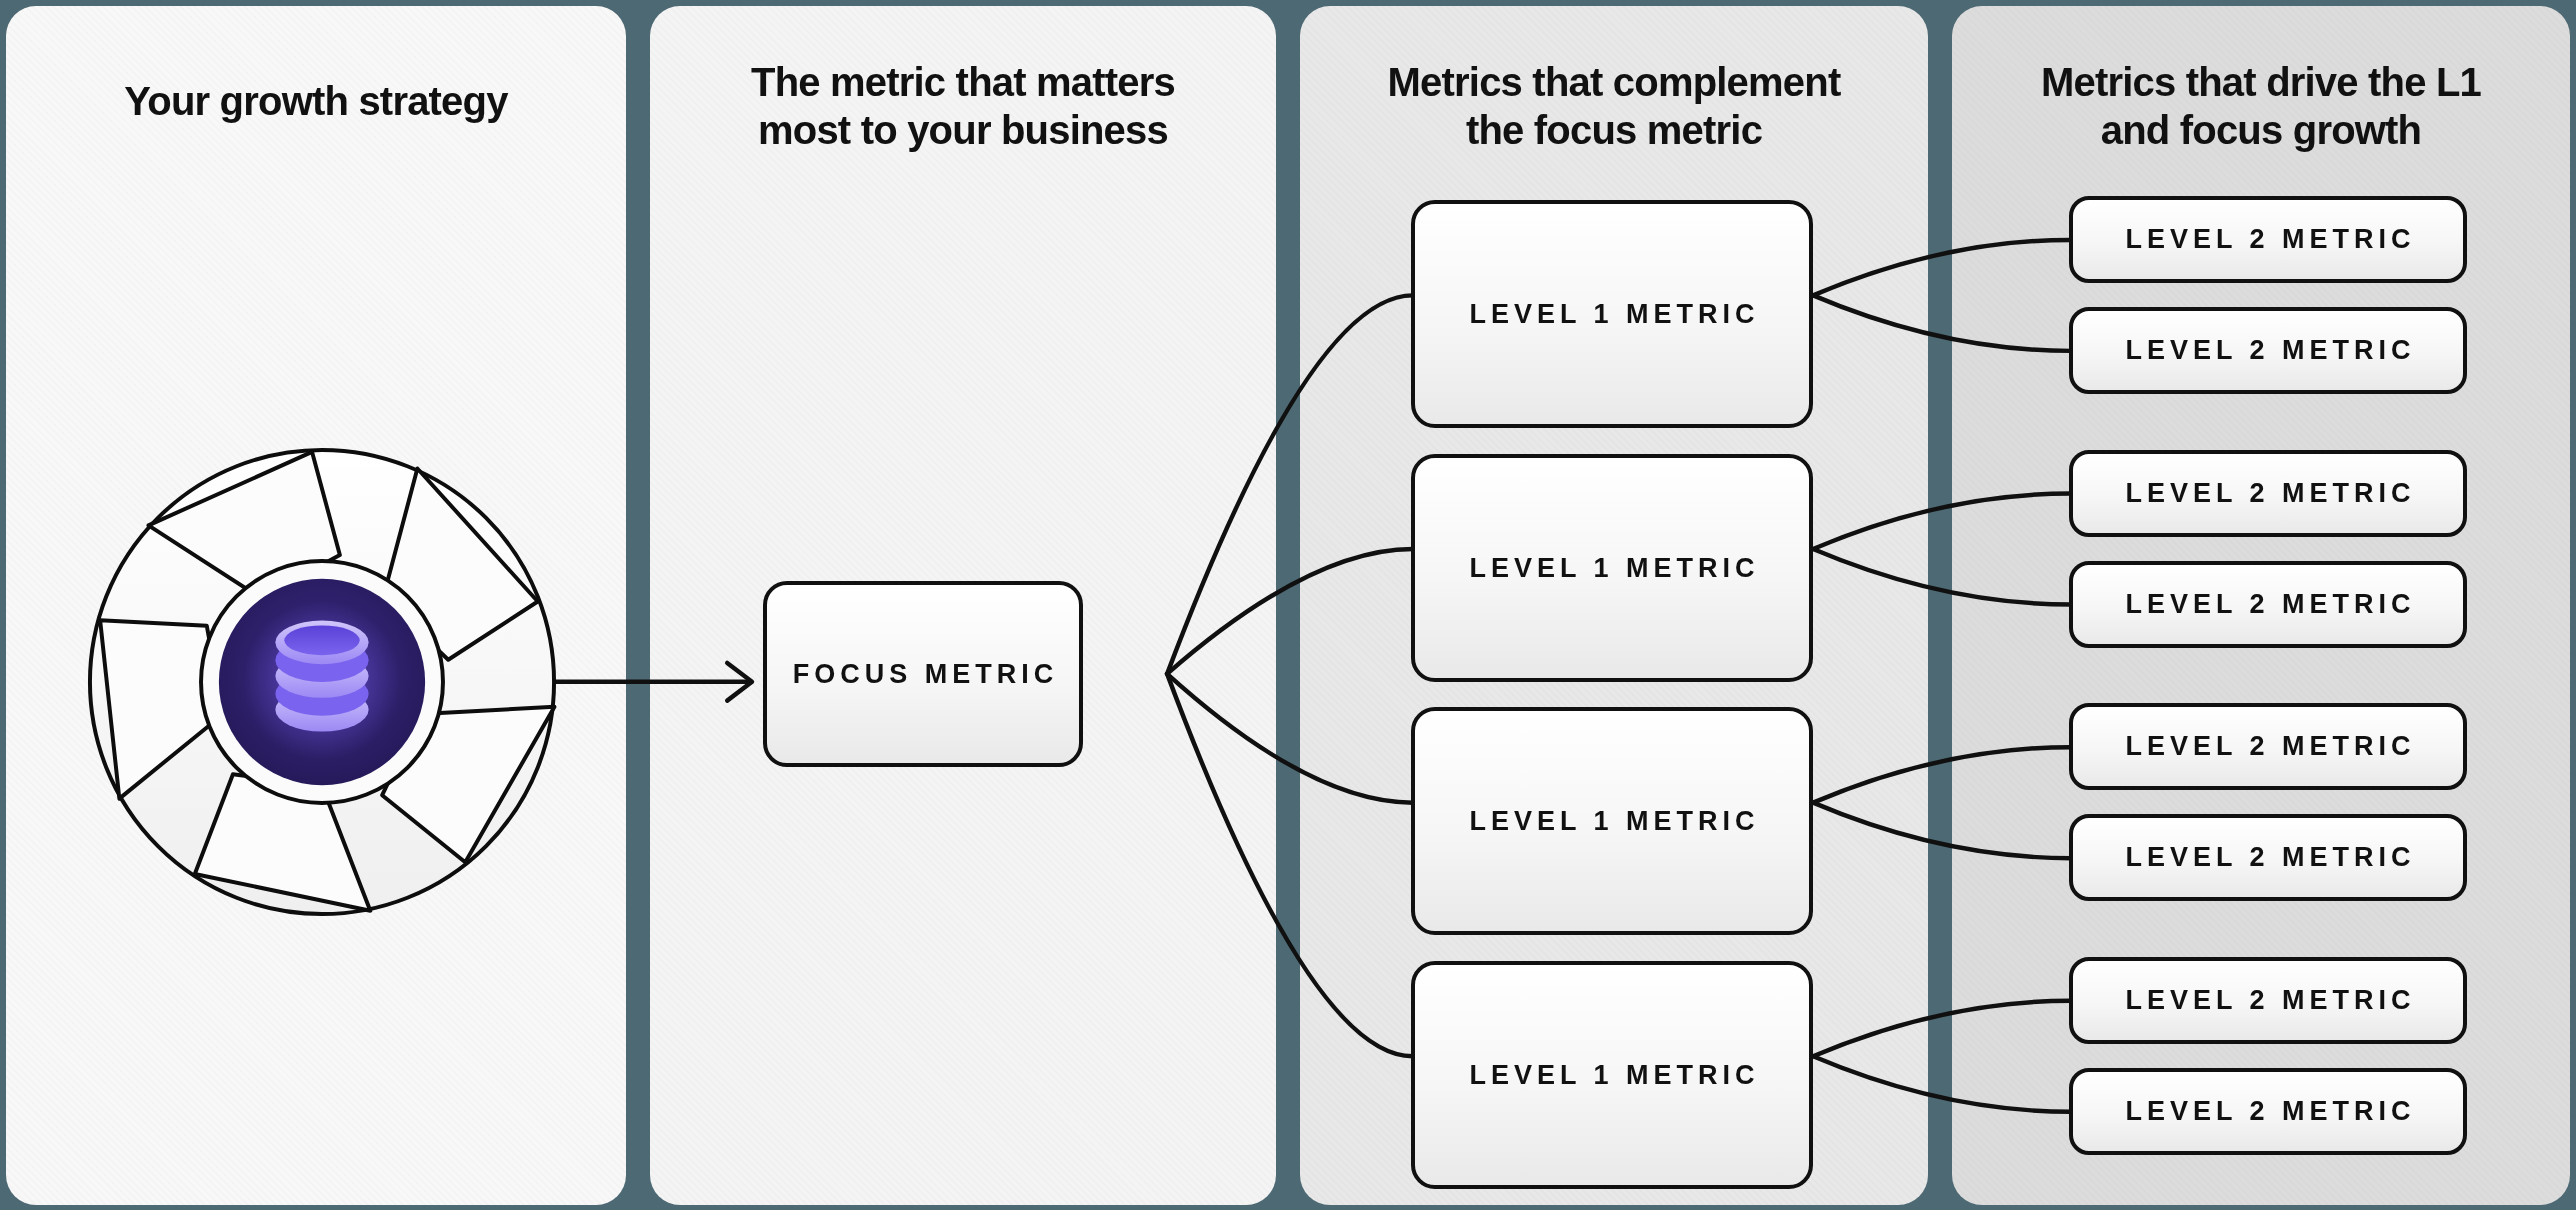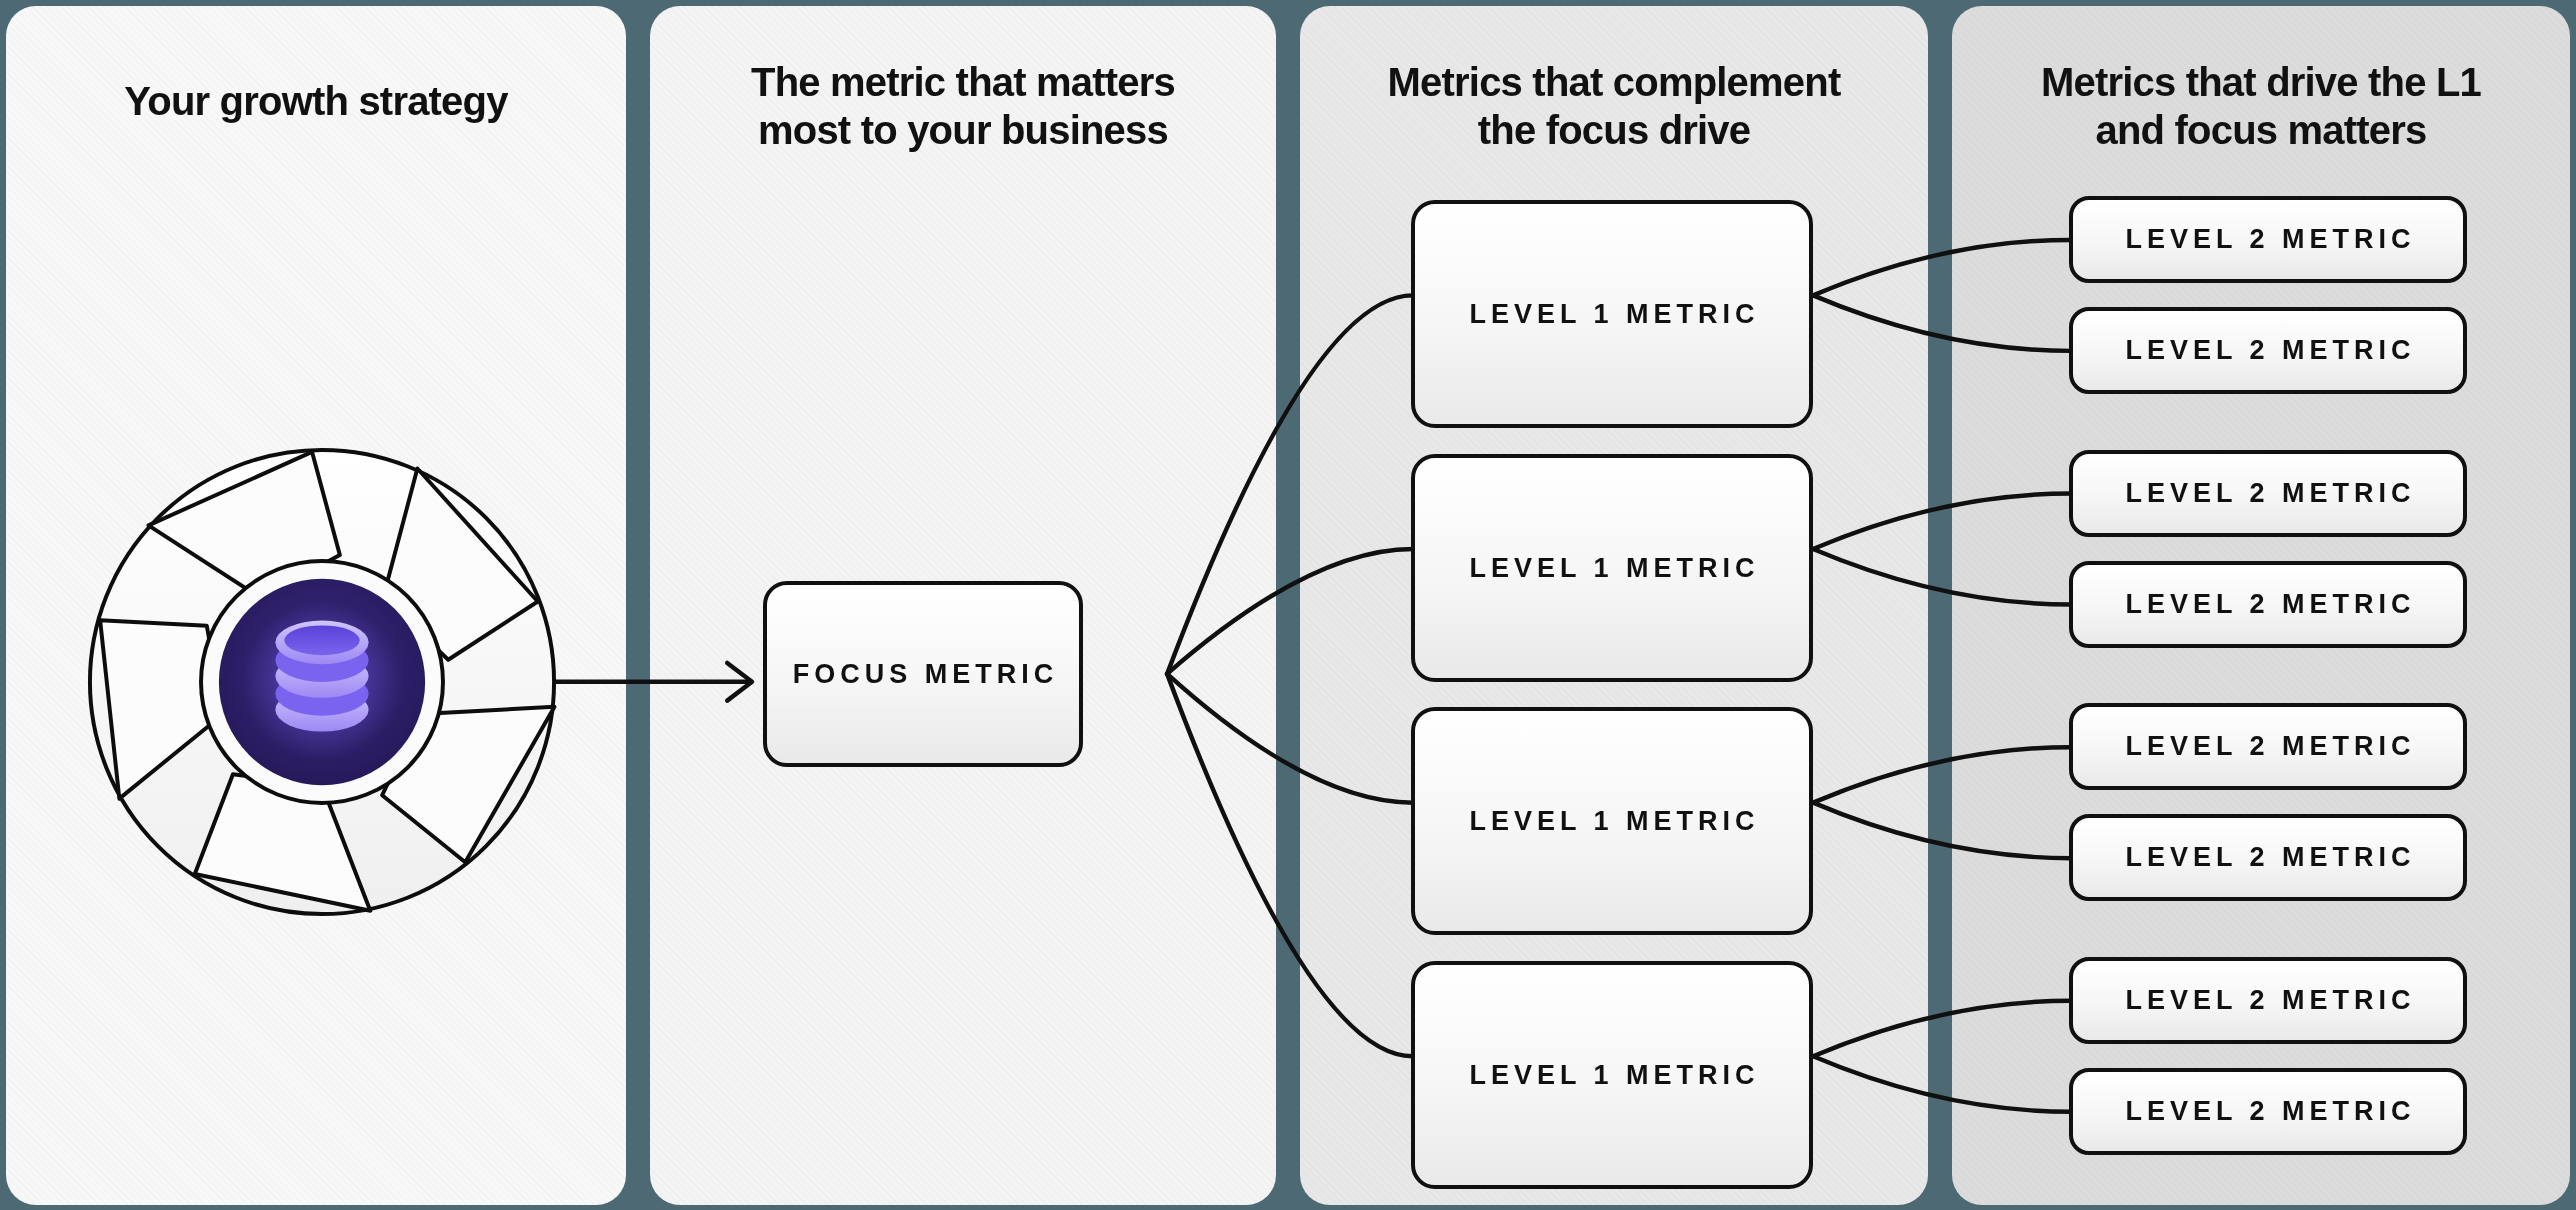--- a/index.html
+++ b/index.html
@@ -70,25 +70,25 @@
 
   <div class="panel panel-1">
     <div class="col-title">Your growth strategy</div>
   </div>
   <div class="panel panel-2">
     <div class="col-title">The metric that matters
 most to your business</div>
   </div>
   <div class="panel panel-3">
     <div class="col-title">Metrics that complement
-the focus drive</div>
+the focus metric</div>
   </div>
   <div class="panel panel-4">
     <div class="col-title">Metrics that drive the L1
-and focus matters</div>
+and focus growth</div>
   </div>
 
   <svg class="connectors" width="2576" height="1211" viewBox="0 0 2600 1222">
 
     <path d="M 561 688 L 757 688"></path>
     <path d="M 734 669 L 759 688 L 734 707"></path>
 
     <path d="M 1178 680 Q 1322 298 1426 298"></path>
     <path d="M 1178 680 Q 1322 554 1426 554"></path>
     <path d="M 1178 680 Q 1322 810 1426 810"></path>

